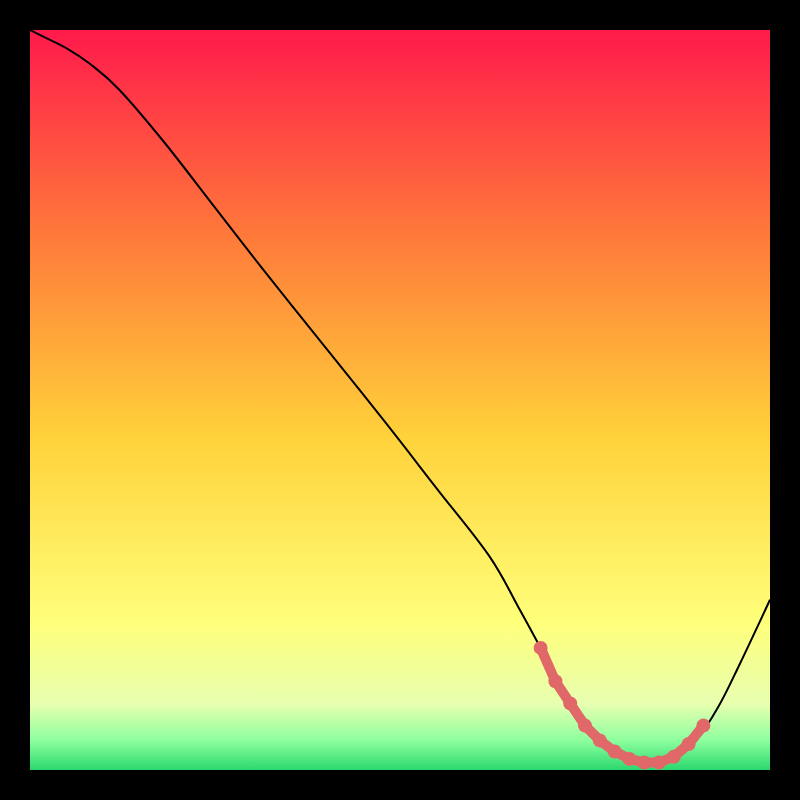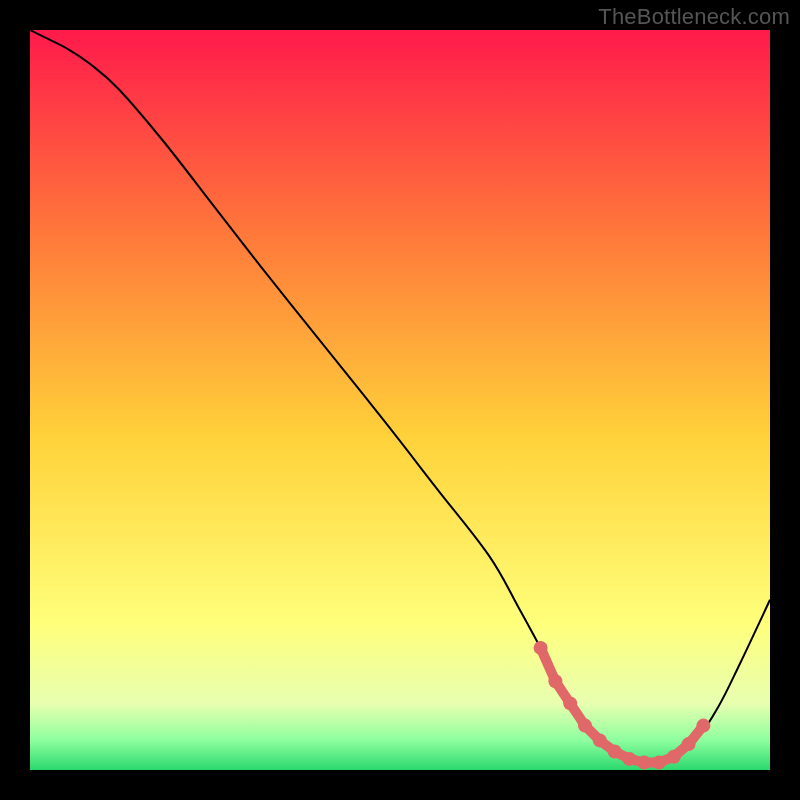--- a/index.html
+++ b/index.html
@@ -35,21 +35,20 @@
     width: 740px;
     height: 740px;
   }
   svg { display: block; }
 </style>
 </head>
 <body>
 
 <div class="frame">
 
-  <div class="watermark">TheBottleneck.com</div>
 
   <div class="plot-wrap">
     <svg id="chart-svg" width="740" height="740" viewBox="0 0 740 740">
       <defs>
         <linearGradient id="bg-grad" x1="0" y1="0" x2="0" y2="1">
           <stop id="g0" offset="0%" stop-color="#ff1a4b"></stop>
           <stop id="g1" offset="28%" stop-color="#ff7a3a"></stop>
           <stop id="g2" offset="55%" stop-color="#ffd23a"></stop>
           <stop id="g3" offset="80%" stop-color="#ffff7a"></stop>
           <stop id="g4" offset="91%" stop-color="#e8ffb0"></stop>

